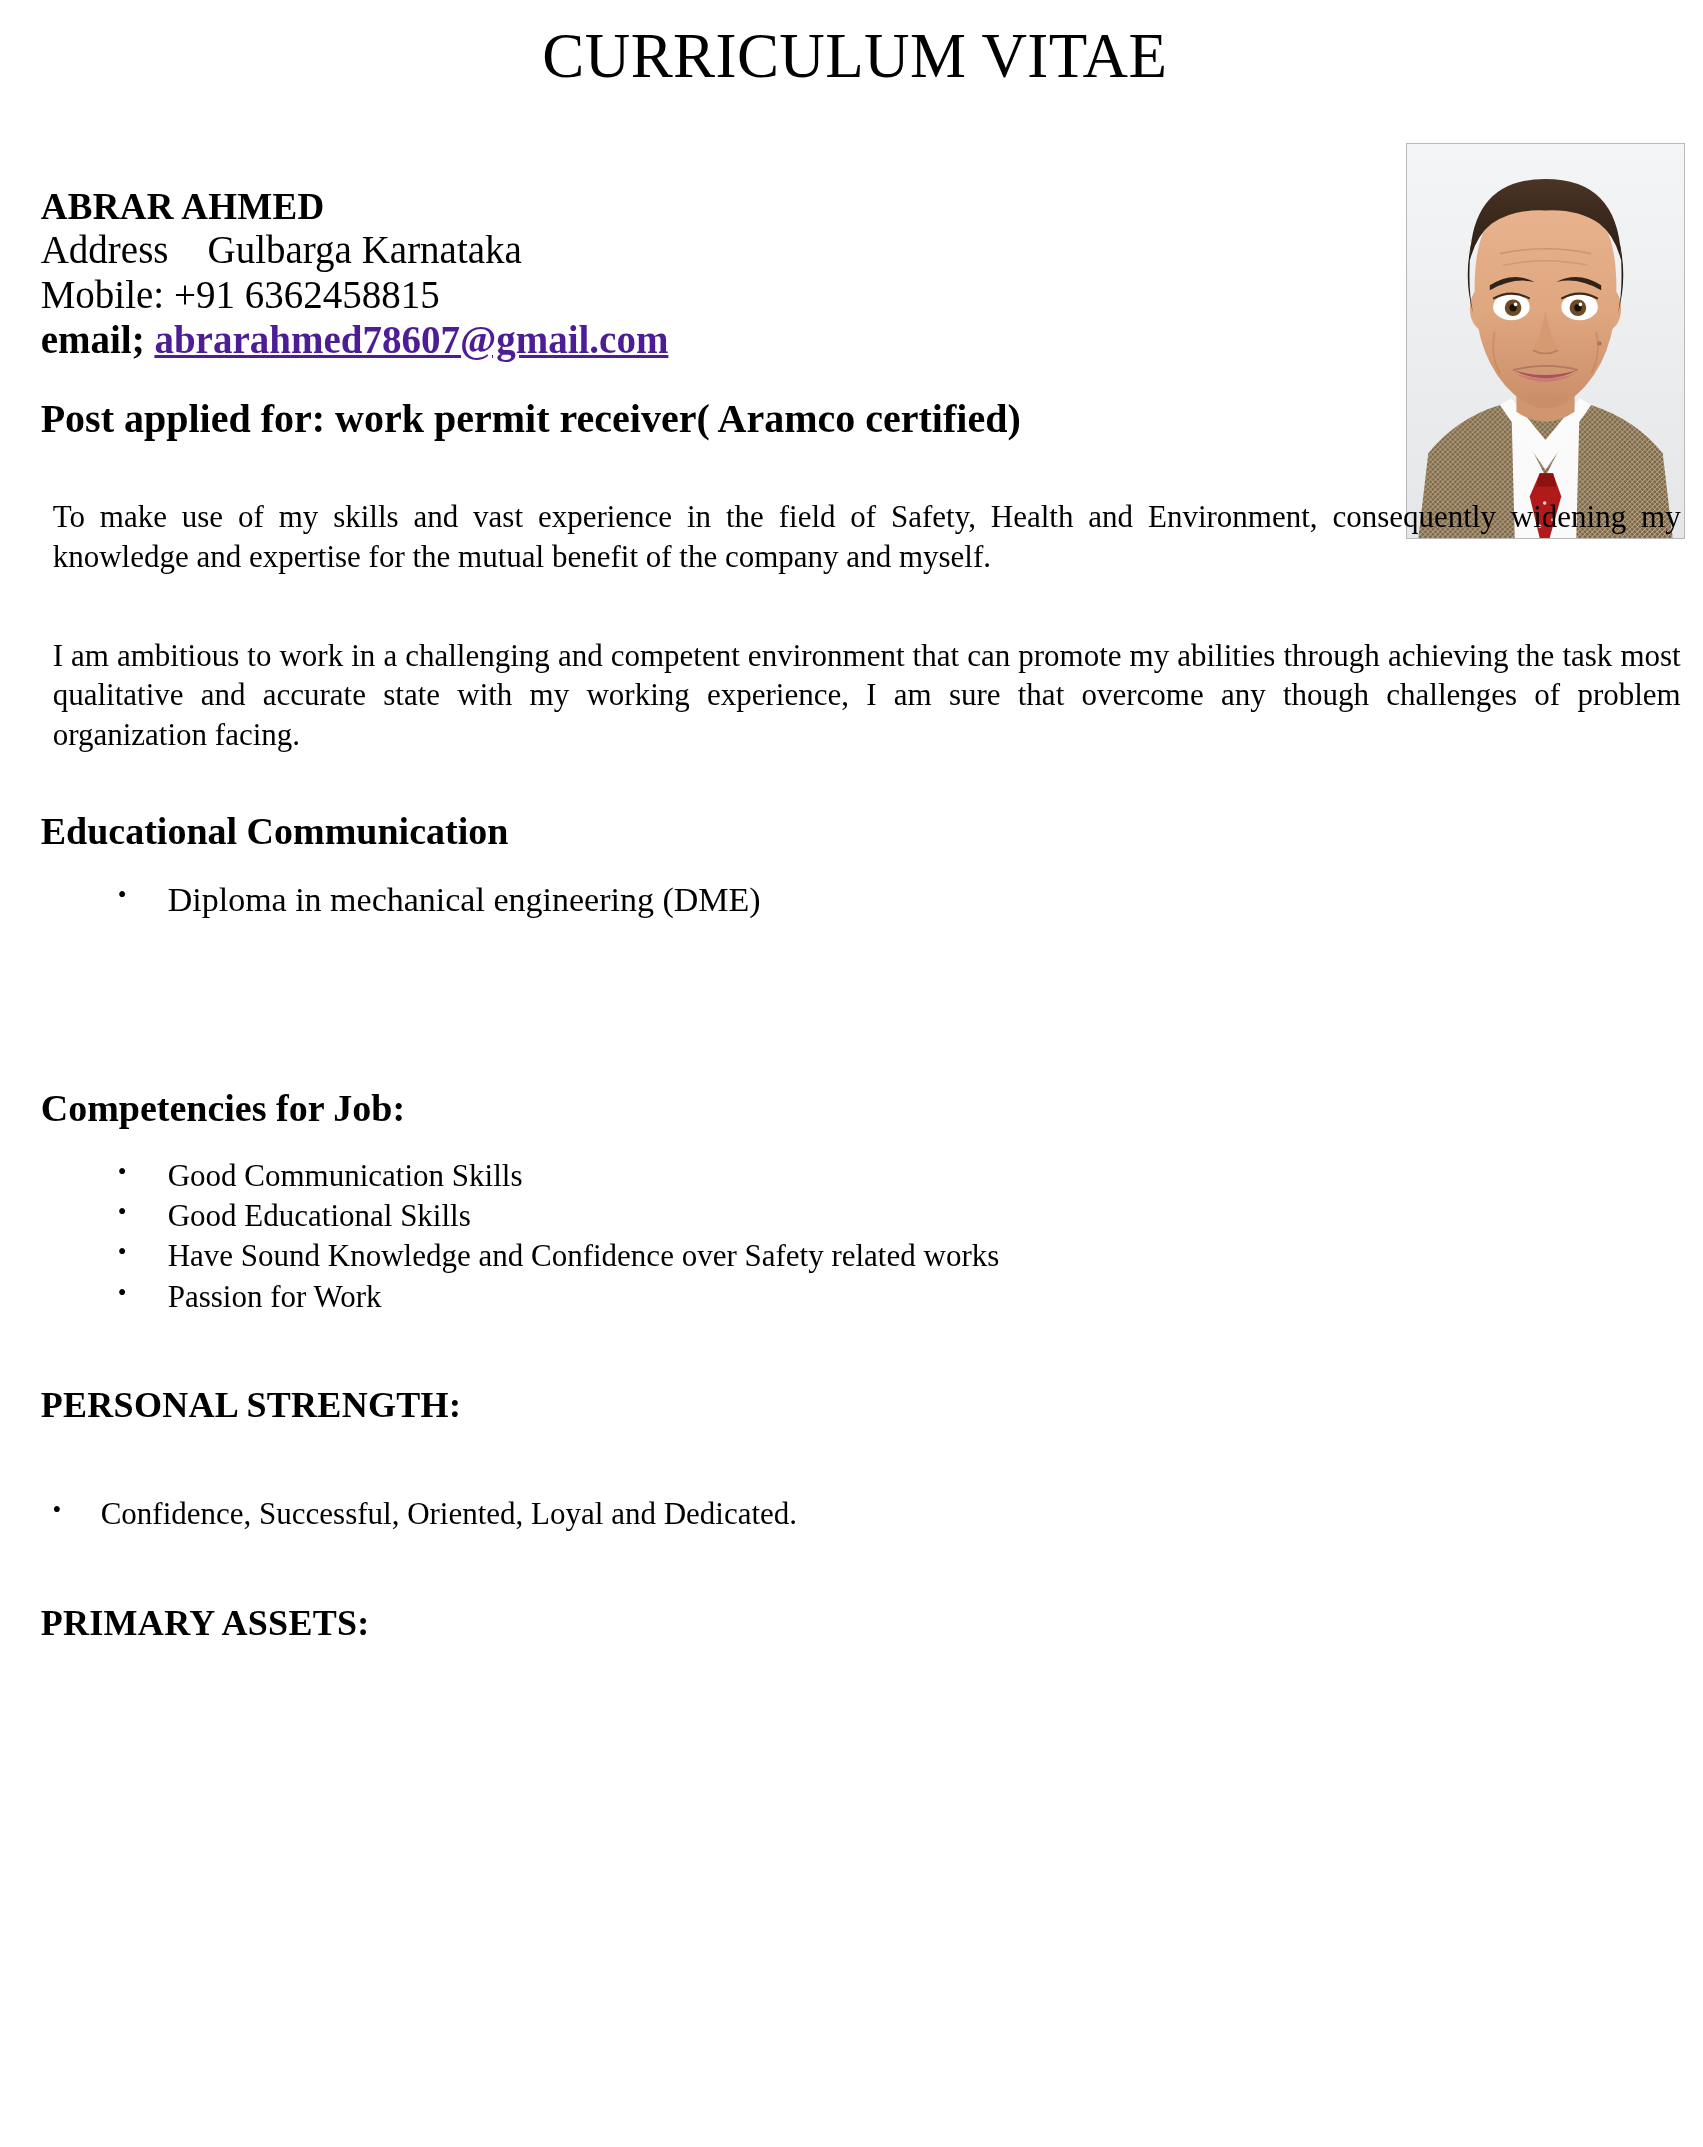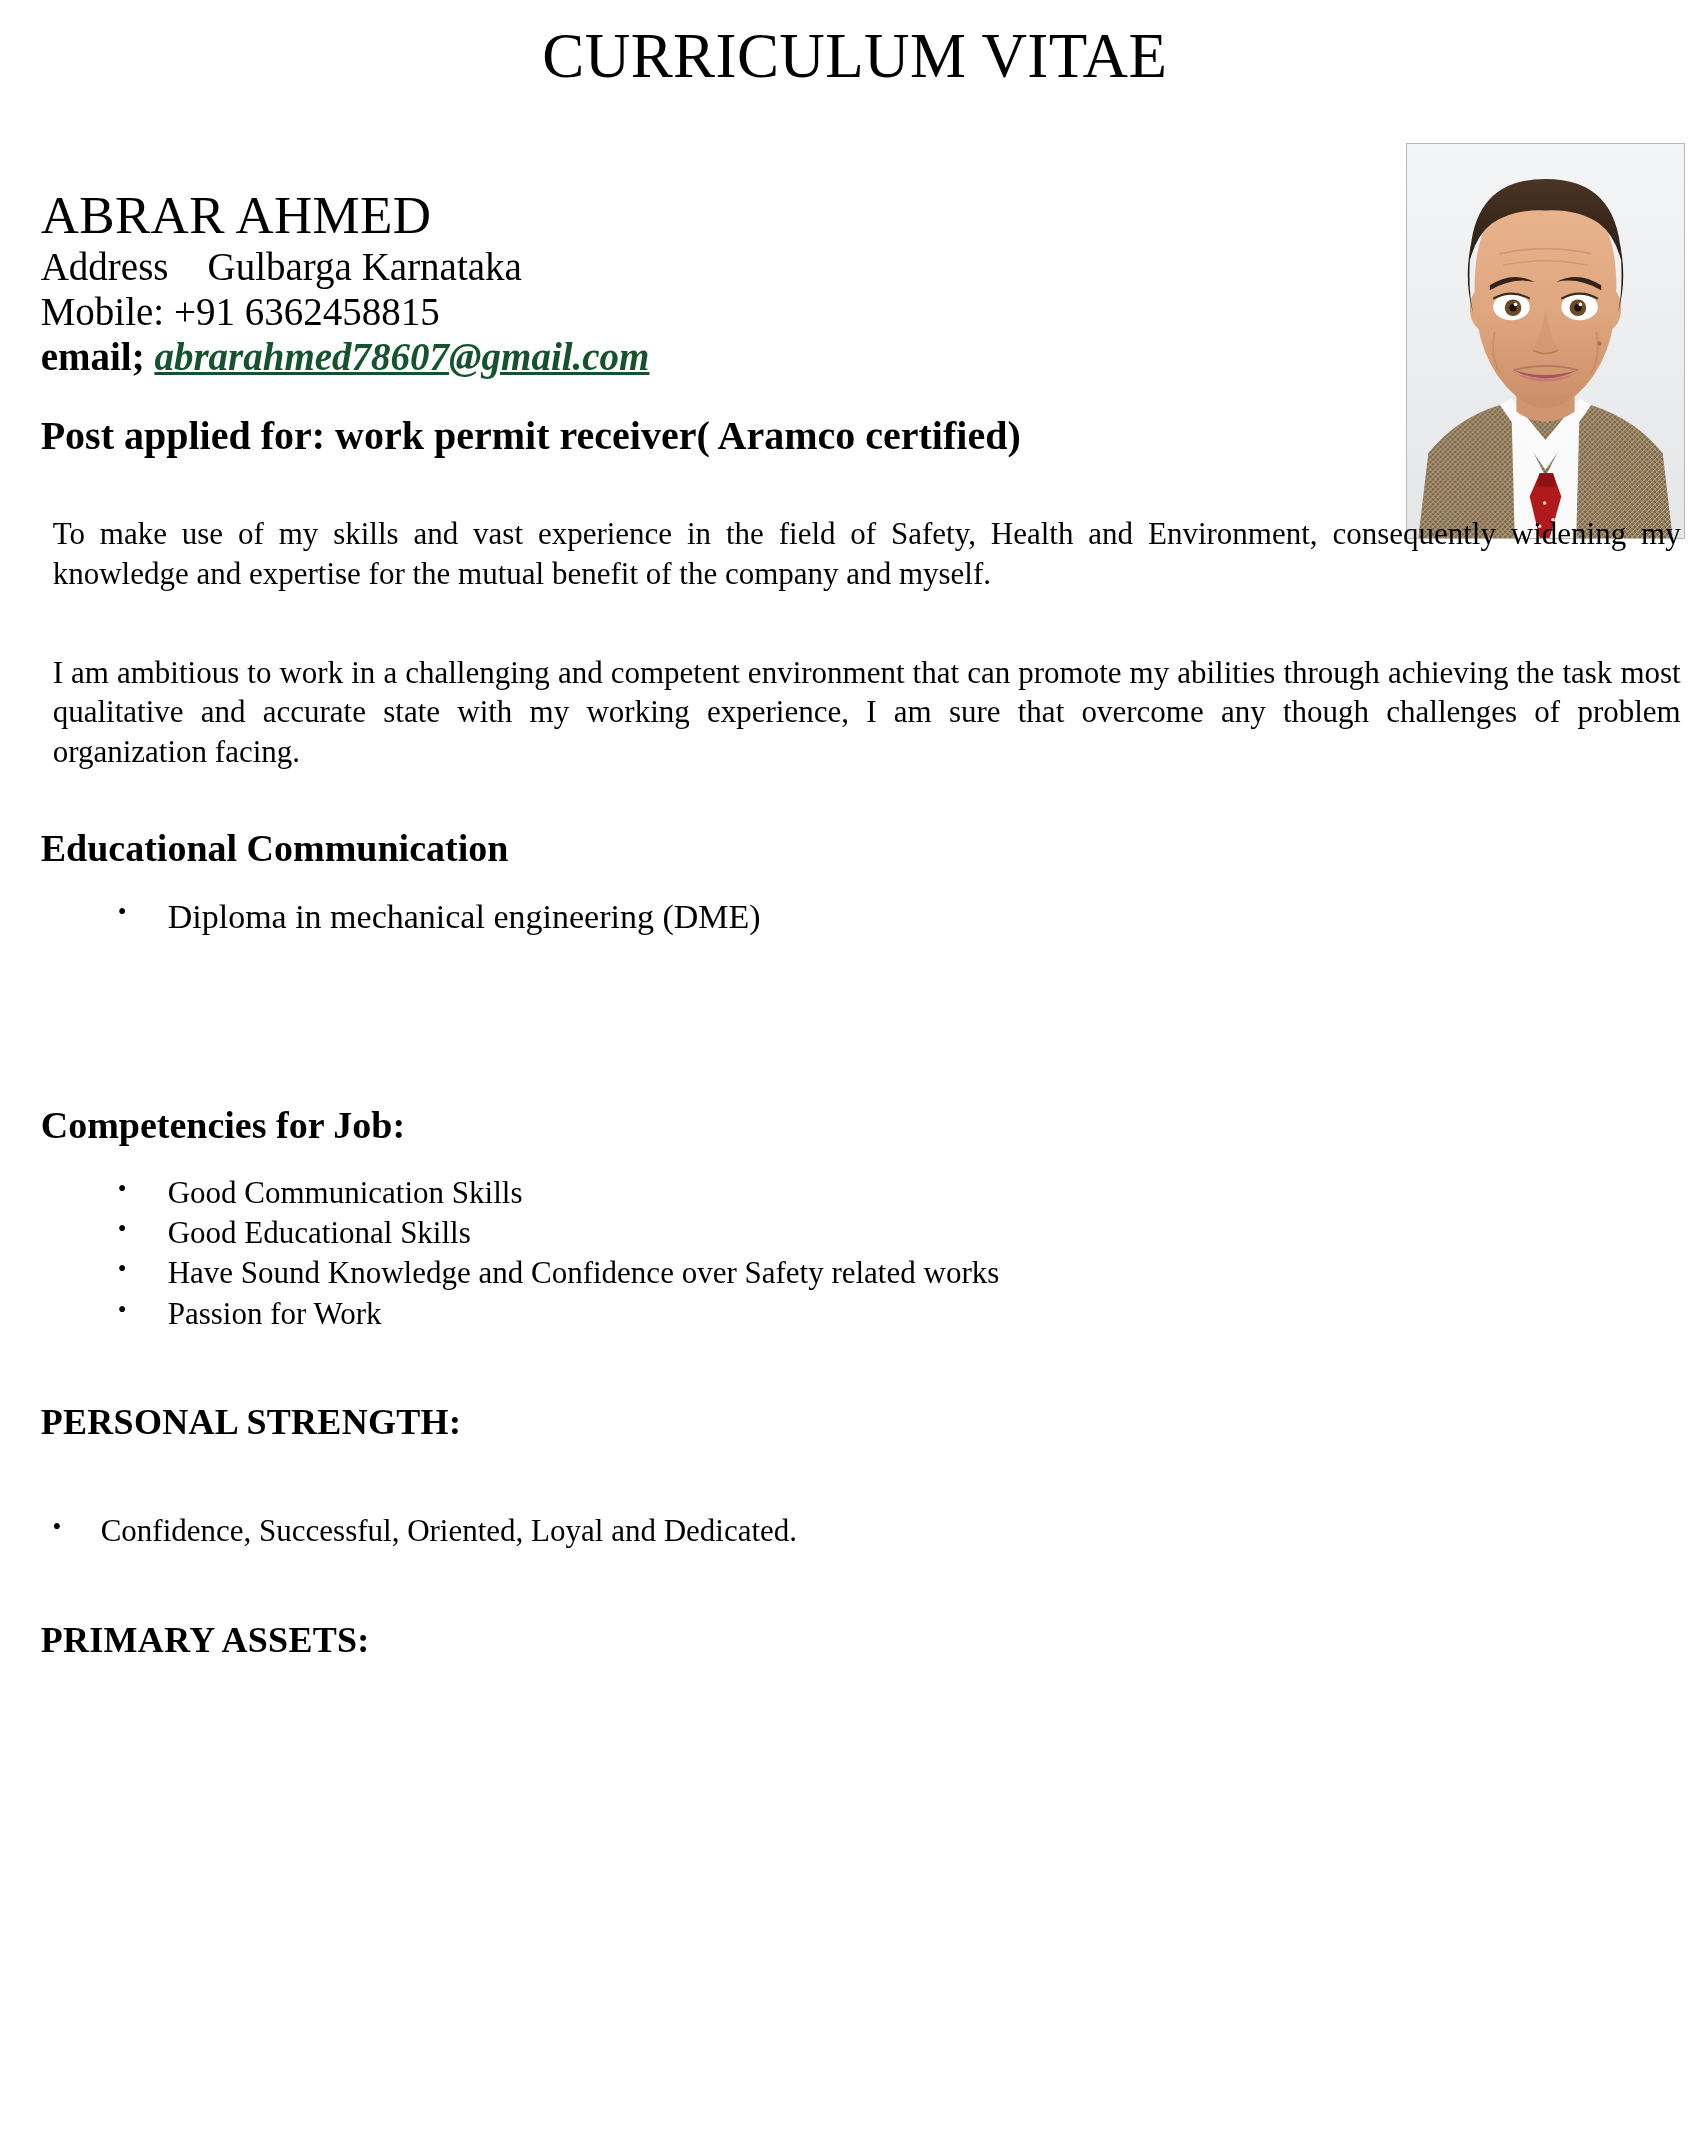--- a/index.html
+++ b/index.html
@@ -56,39 +56,38 @@
     overflow: hidden;
     box-sizing: border-box;
   }
   .photo-frame svg { display: block; width: 100%; height: 100%; }
 
   
   .identity {
     margin-top: 99px;
   }
   .person-name {
-    font-size: 53px;
-    font-weight: normal;
+    font-size: 37px;
+    font-weight: bold;
     line-height: 1.06;
     margin: 0 0 1.7px 0;
     letter-spacing: 0.3px;
   }
   .contact-line {
     font-size: 39px;
     line-height: 1.15;
     margin: 0;
     white-space: pre;
   }
   .contact-line.bold-label { font-weight: bold; }
   .email-link {
-    color: #14532d;
+    color: #4c1d95;
     font-weight: bold;
     text-decoration: underline;
     cursor: pointer;
-    font-style: italic;
   }
 
   
   .headline-block {
     margin-top: 35px;
   }
   .headline {
     font-size: 40px;
     font-weight: bold;
     line-height: 1.12;

